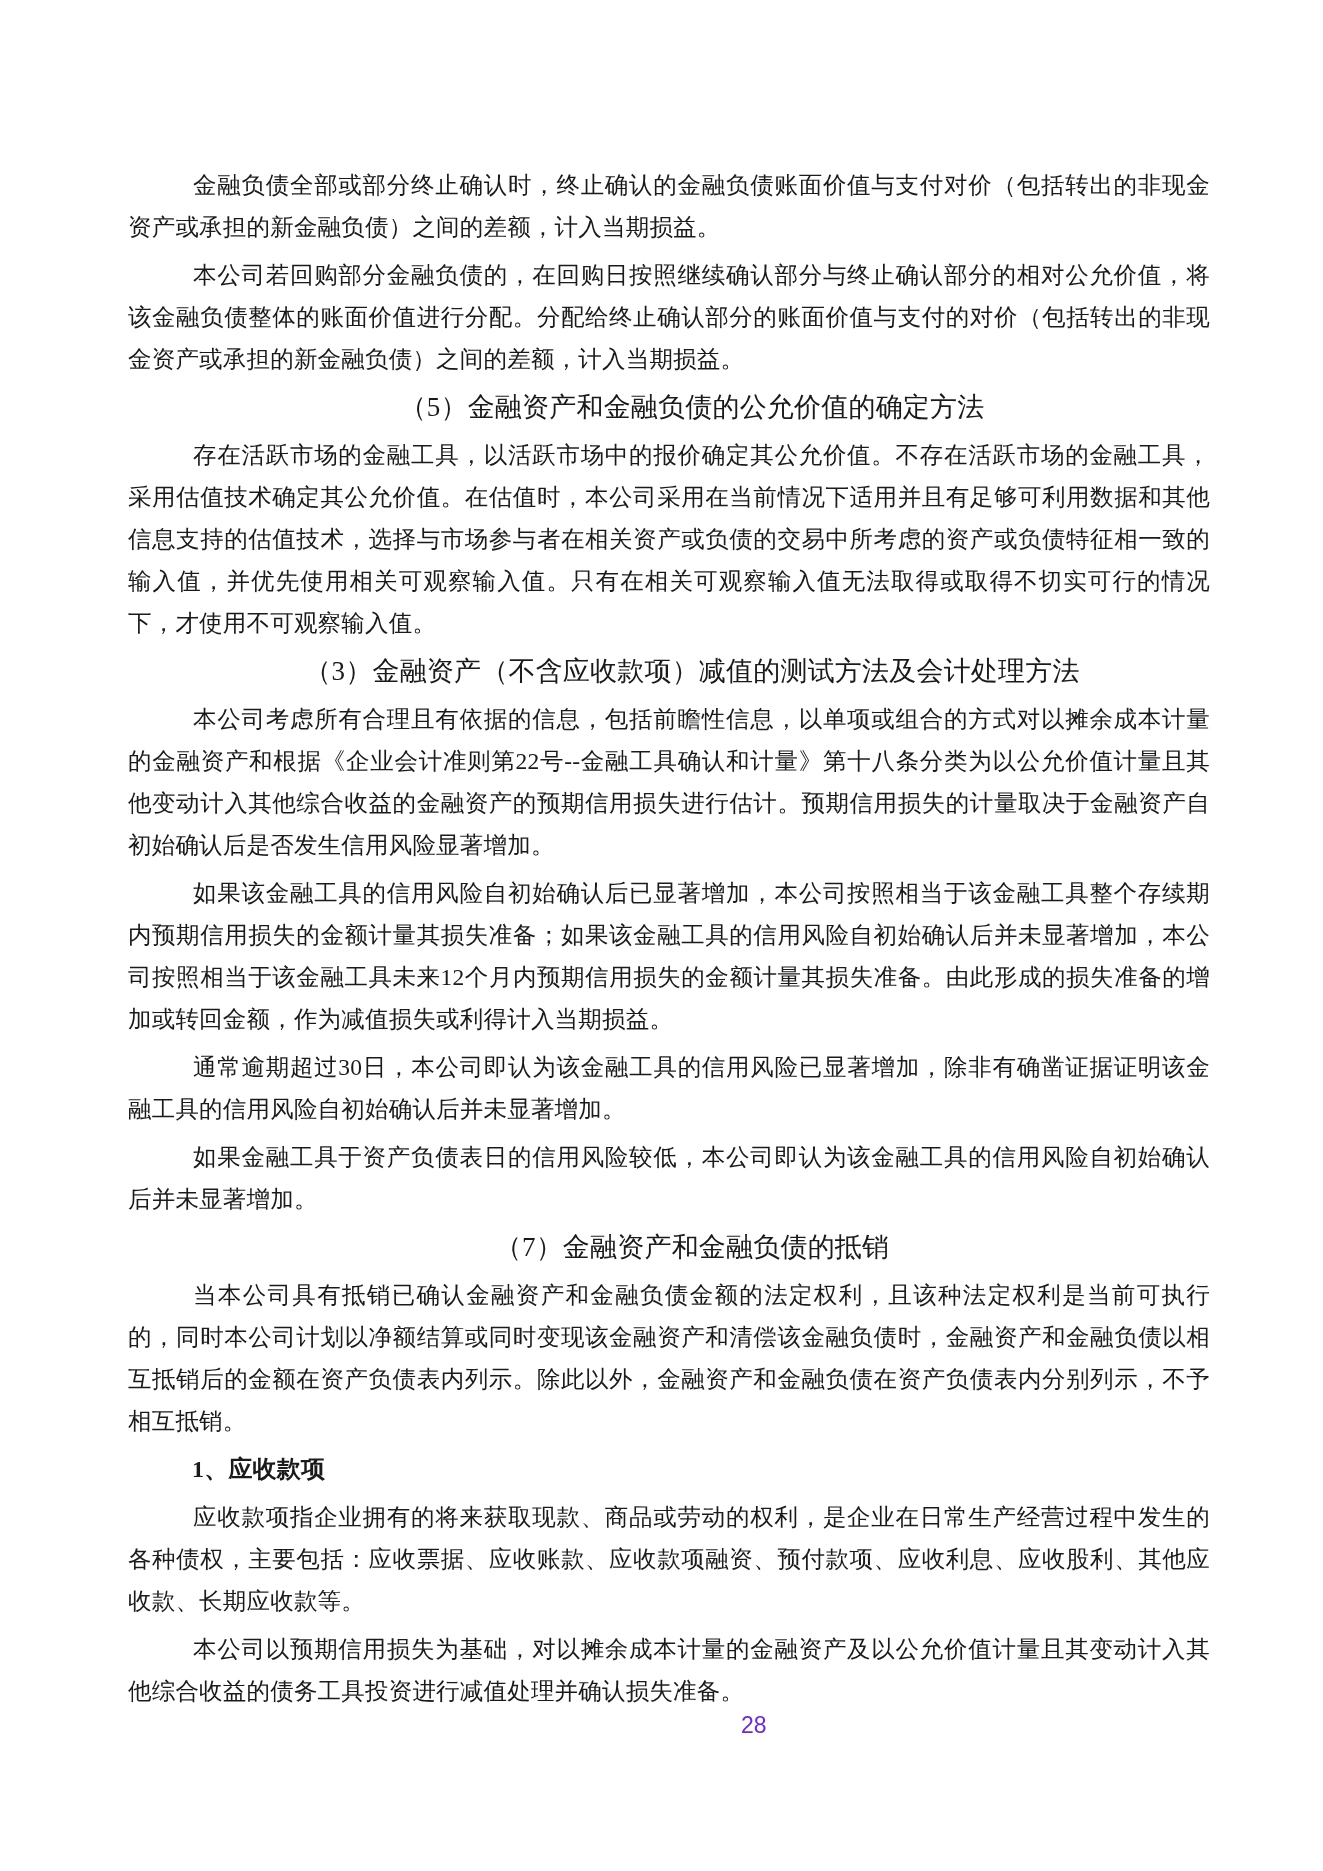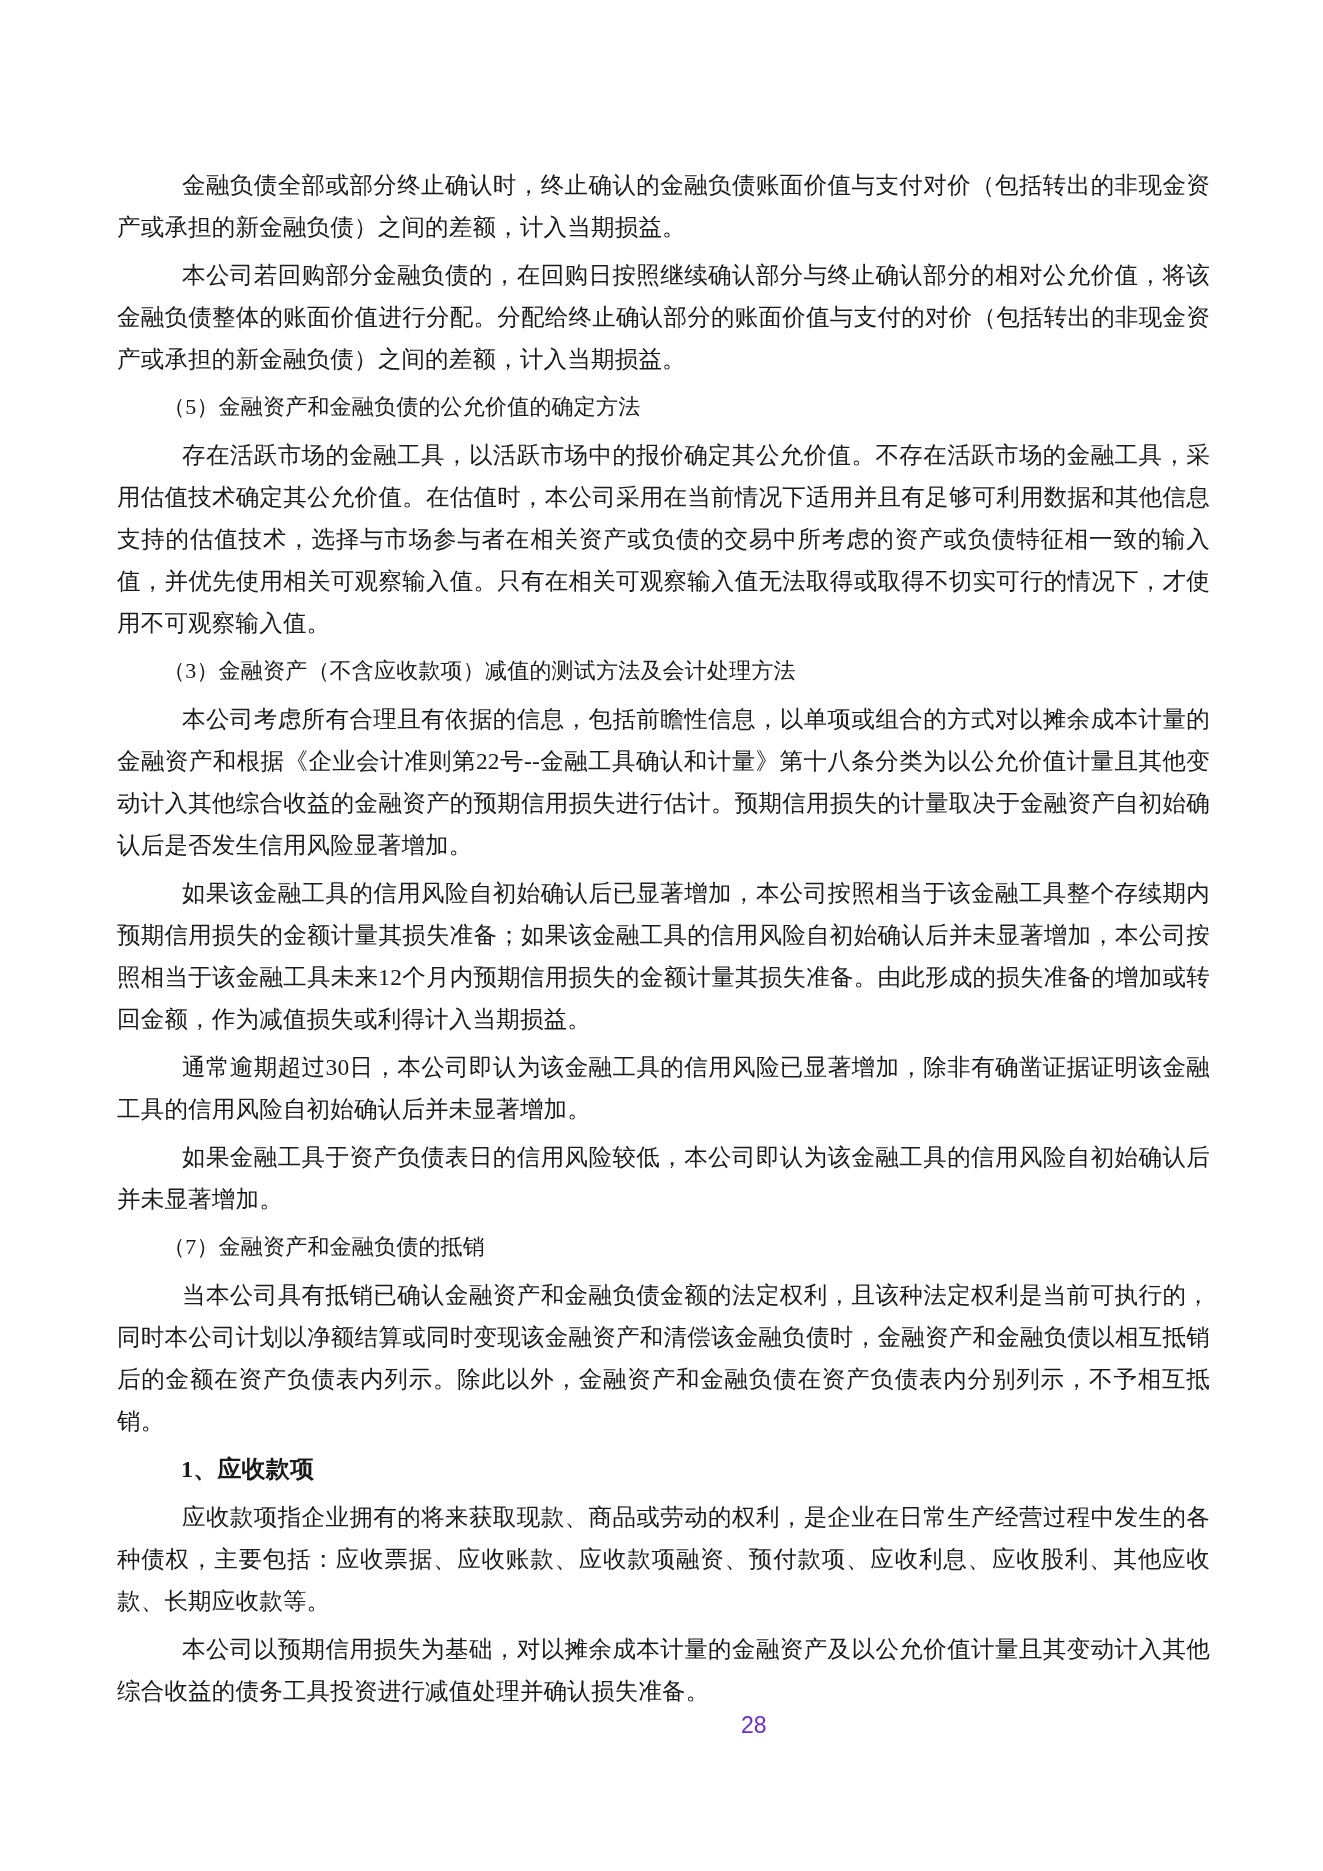--- a/index.html
+++ b/index.html
@@ -20,39 +20,40 @@
     inset: 0;
     background: #ffffff;
   }
   .content {
     position: absolute;
     left: 117px;
     top: 164px;
     width: 1093px;
   }
   .content > * {
-    margin: 6px 0 0 0;
+    margin: 6px 0 0 11px;
   }
   .content > *:first-child {
     margin-top: 0;
   }
   .para {
     font-size: 23.5px;
     line-height: 42px;
     text-align: justify;
     text-indent: 65px;
     letter-spacing: 0.2px;
     font-weight: normal;
   }
   .subhead {
-    font-size: 22px;
+    font-size: 27px;
     line-height: 42px;
     text-indent: 46px;
     letter-spacing: 0.2px;
     font-weight: normal;
+    text-align: center;
   }
   .section-head {
     font-size: 24px;
     line-height: 42px;
     text-indent: 64px;
     letter-spacing: 0.2px;
     font-weight: bold;
   }
   .footer {
     position: absolute;

